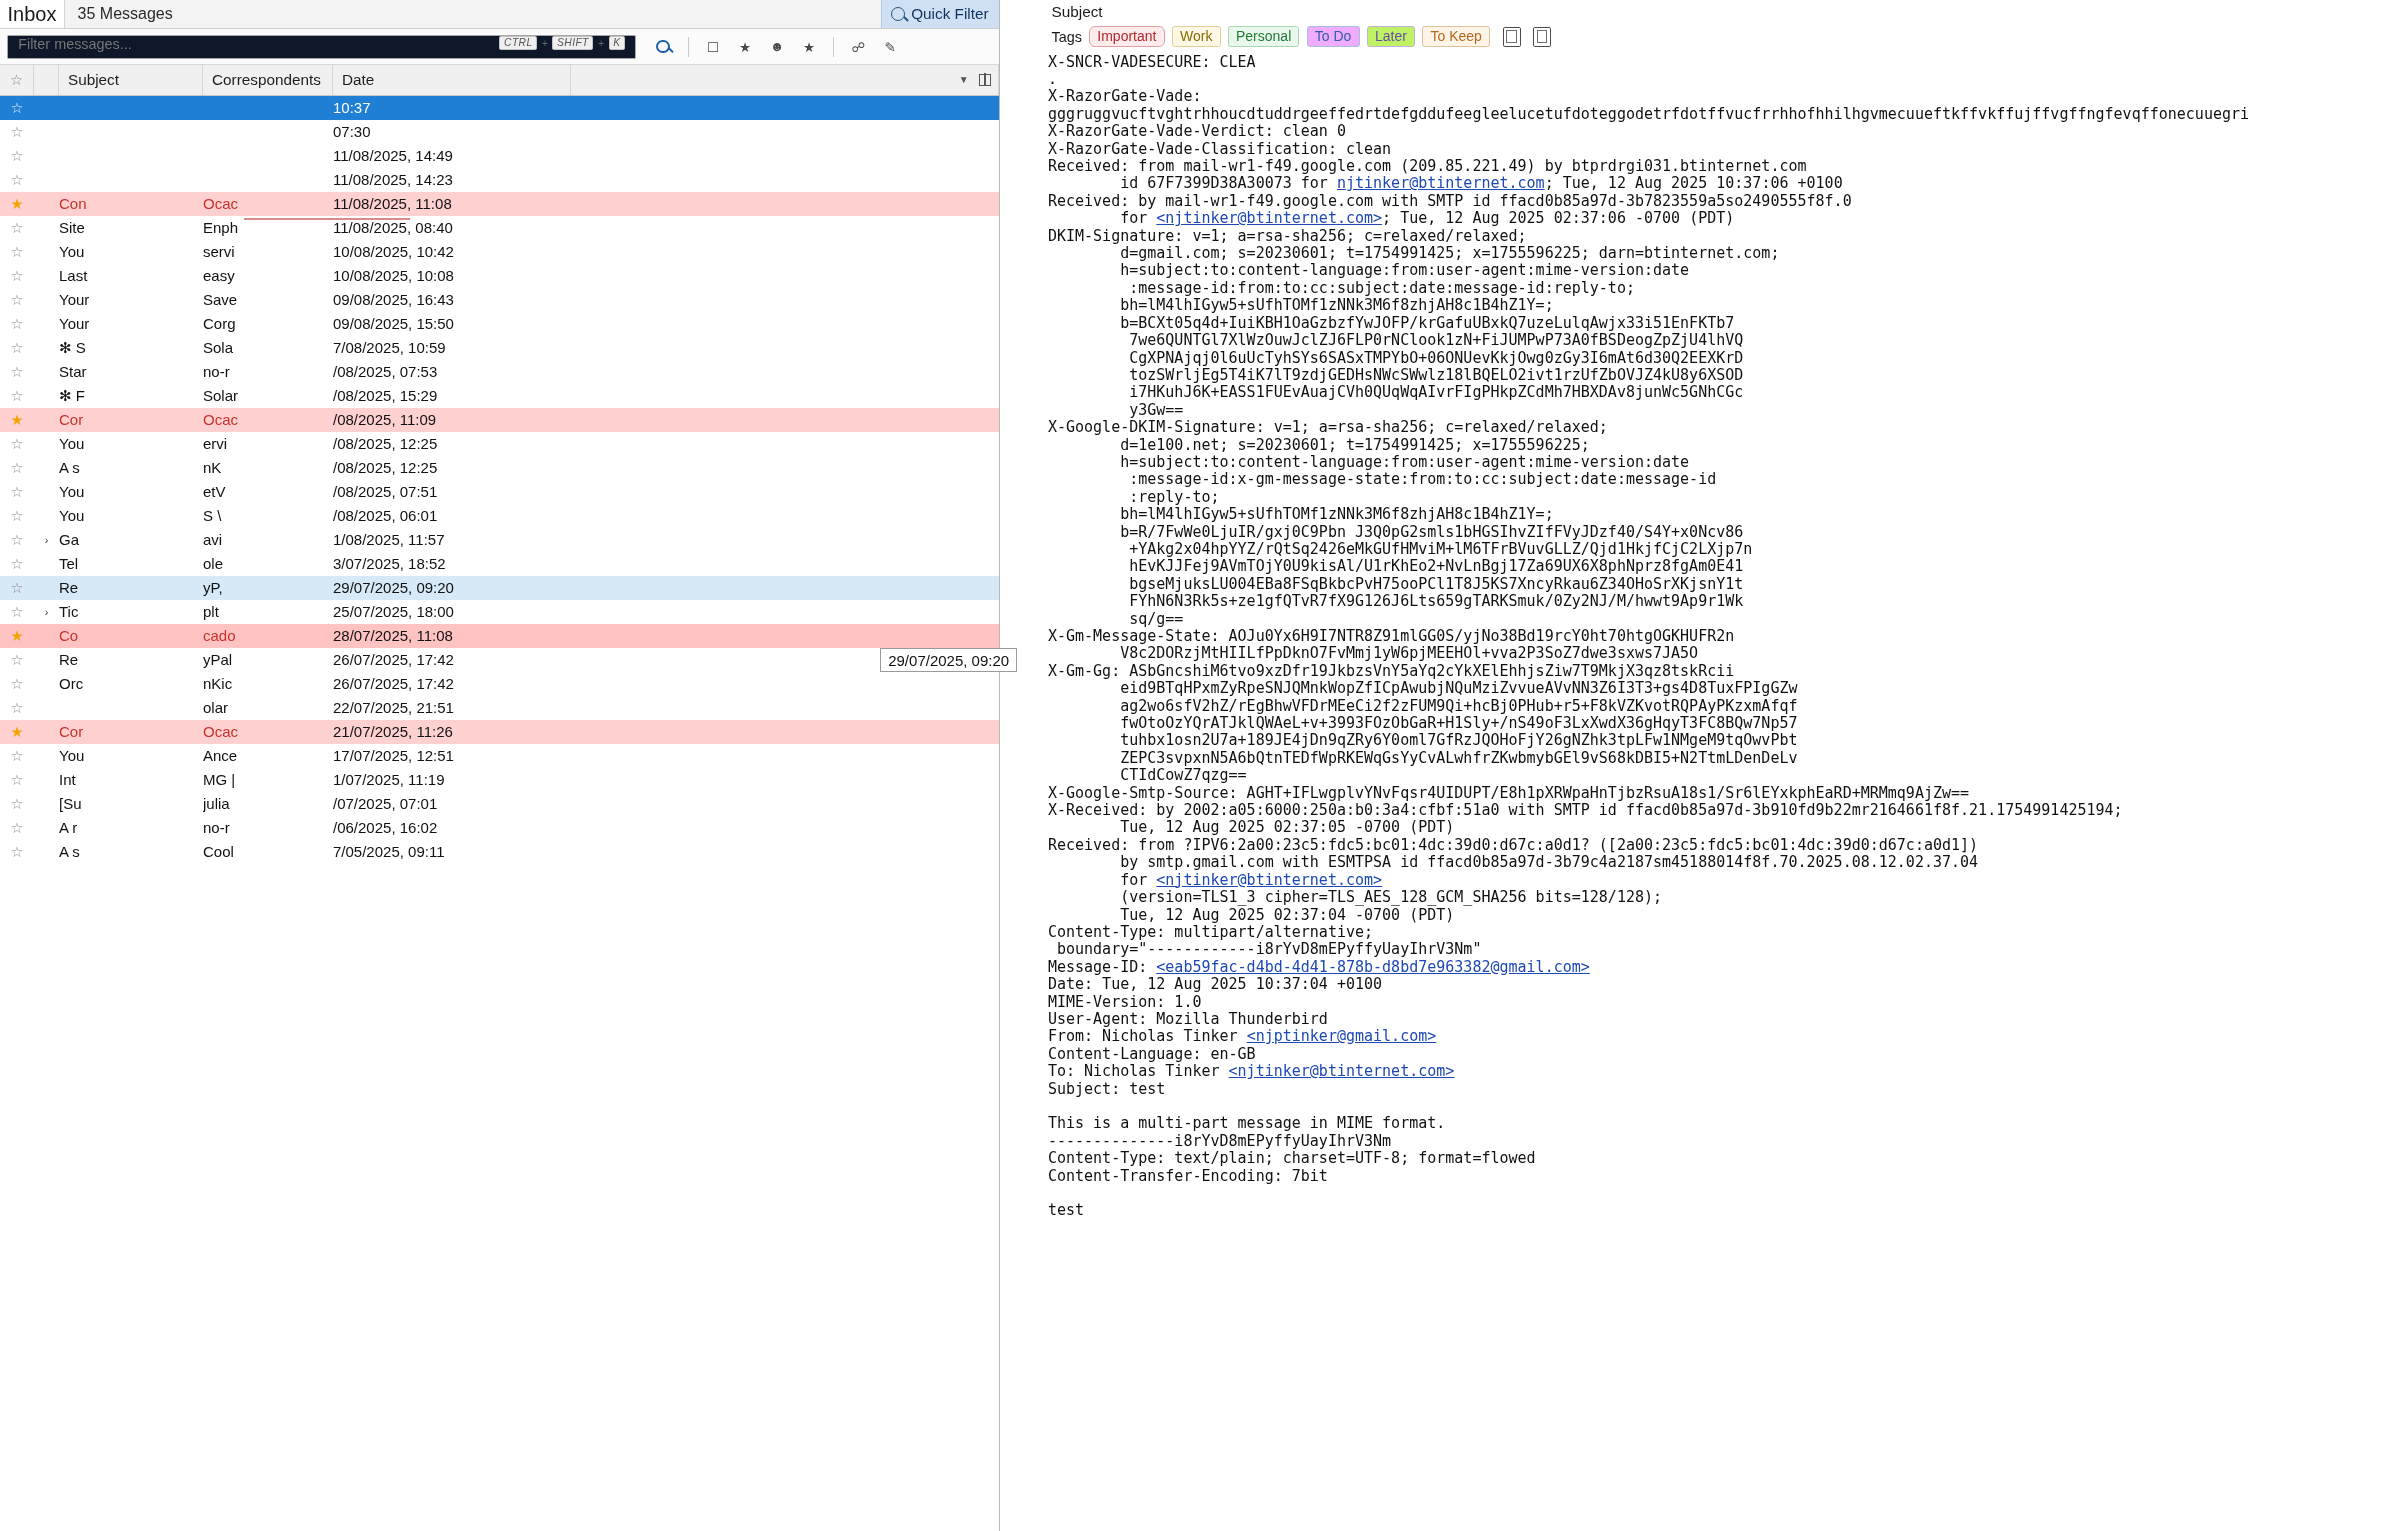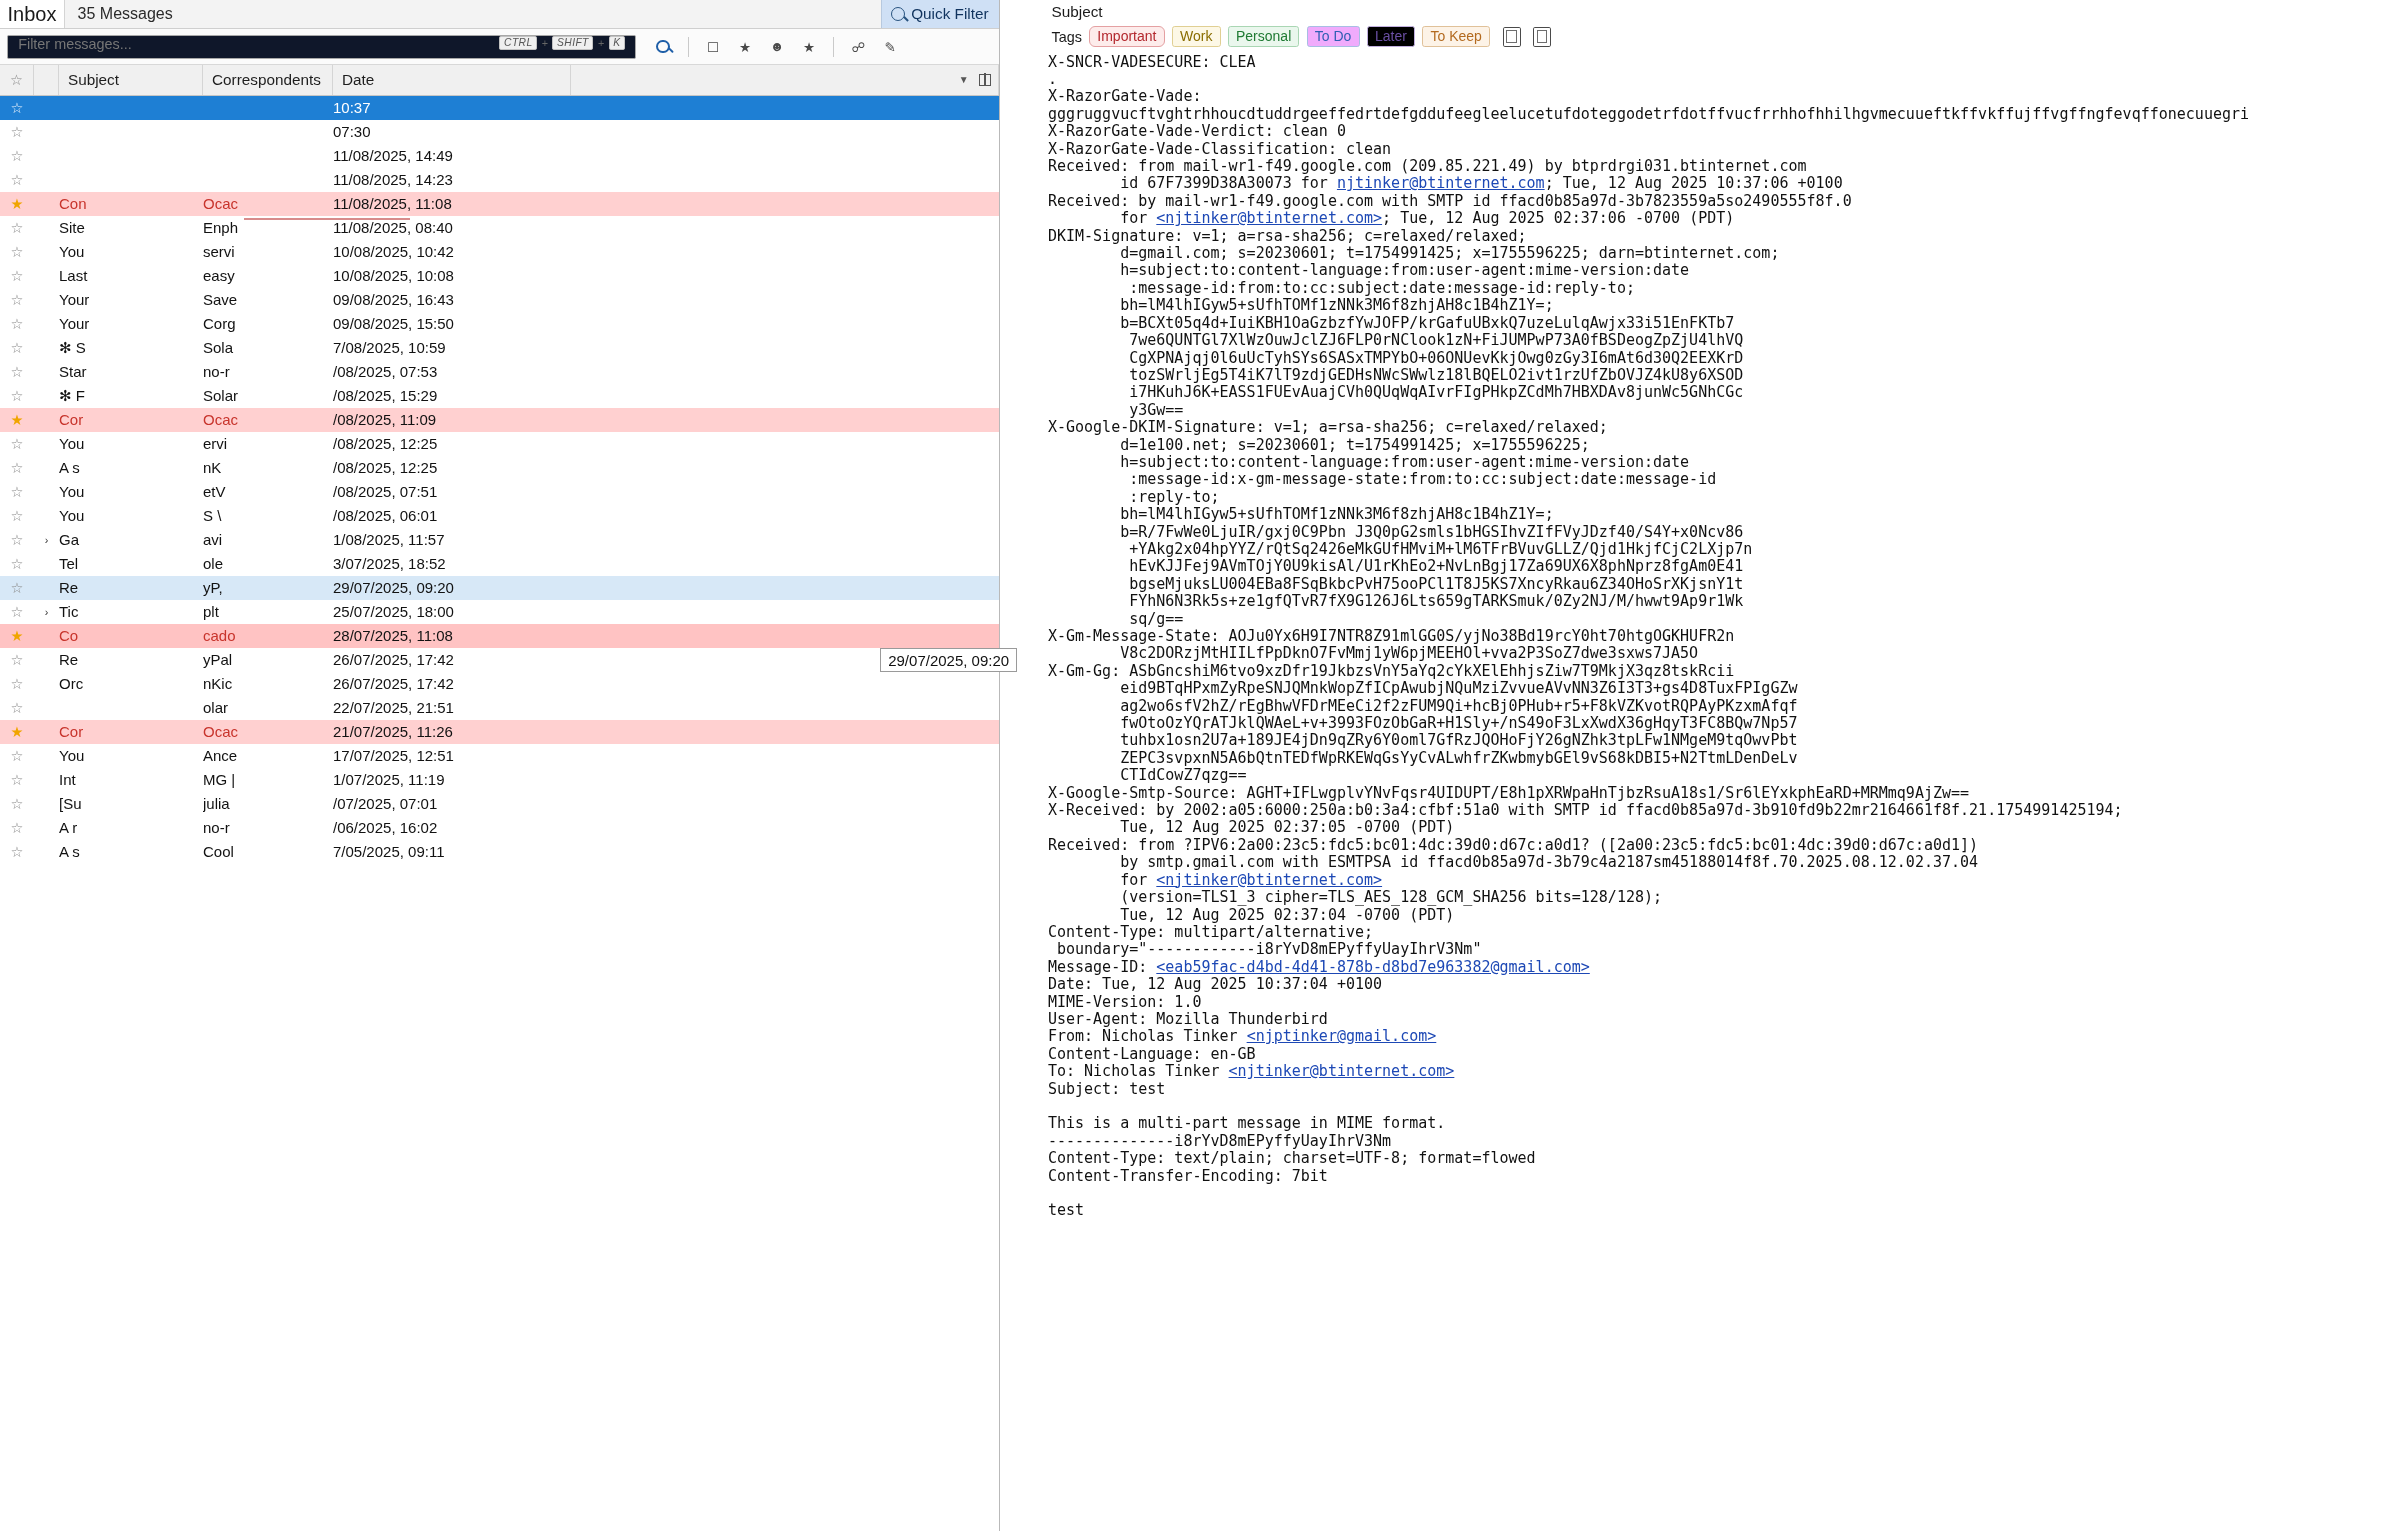--- a/index.html
+++ b/index.html
@@ -101,21 +101,21 @@
   .hdr-subject { height: 23px; display: flex; align-items: center; padding-left: 7.2px;
                  font-size: 15.3px; color: #1a1a1a; }
   .tagrow { height: 27px; display: flex; align-items: center; gap: 7.2px; padding-left: 7.2px;
             font-size: 14.4px; color: #1a1a1a; }
   .tag { border: 0.9px solid; border-radius: 2.7px; padding: 0.9px 7.2px 1.8px; font-size: 14px;
          background: #fff; }
   .tag.important { color: #b3272d; border-color: #e4a0a2; background: #fdeceb; border-radius: 6px; }
   .tag.work { color: #8a6d00; border-color: #e0cf93; background: #fdf8e6; }
   .tag.personal { color: #1f7a33; border-color: #a9d6b3; background: #eaf7ed; }
   .tag.todo { color: #2f5fb3; border-color: #a8bee3; background: #f0abfc; text-align: center; }
-  .tag.later { color: #6a4fa3; border-color: #c2b0e0; background: #000000; text-align: right; }
+  .tag.later { color: #6a4fa3; border-color: #c2b0e0; background: #bef264; text-align: right; }
   .tag.tokeep { color: #b36a1f; border-color: #e0c199; background: #fdf3e7; }
   .copybtn { width: 18px; height: 20px; border: 1.4px solid #4a4a4a; border-radius: 1.8px;
              margin-left: 5.4px; position: relative; }
   .copybtn:after { content: ""; position: absolute; left: 2.7px; top: 2.7px; right: 2.7px; bottom: 2.7px;
                    border: 1.3px solid #6e6e6e; }
 
   pre.source {
     margin: 3.6px 0 0 0; padding: 0 0 0 3.6px;
     font-family: "DejaVu Sans Mono", monospace;
     font-size: 15px; line-height: 17.4px;

